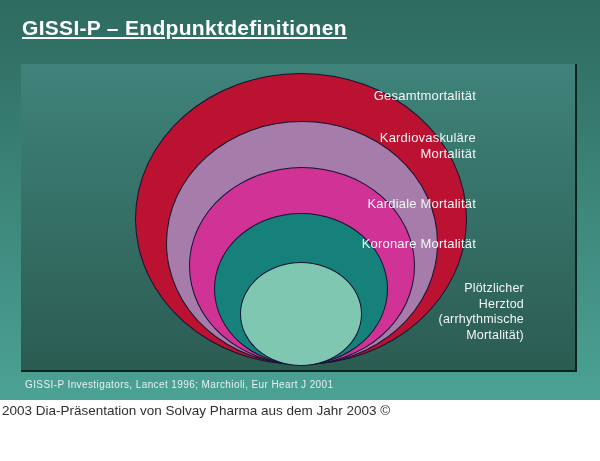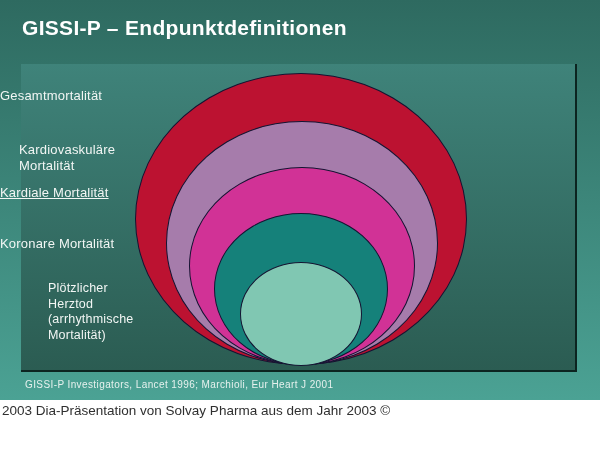--- a/index.html
+++ b/index.html
@@ -41,30 +41,30 @@
     box-sizing: border-box;
   }
   #e0 { left: 135px; top: 73px;  width: 332px; height: 292px; }
   #e1 { left: 166px; top: 121px; width: 272px; height: 244px; }
   #e2 { left: 189px; top: 167px; width: 226px; height: 198px; }
   #e3 { left: 214px; top: 213px; width: 174px; height: 152px; }
   #e4 { left: 240px; top: 262px; width: 122px; height: 104px; }
   .lbl {
     position: absolute;
     left: 0; width: 476px;
-    text-align: left;
+    text-align: right;
     font-size: 13px;
     line-height: 15.5px;
     color: #f2f6f4;
     white-space: pre-line;
     letter-spacing: 0.2px;
   }
   #l0 { top: 88px;  }
-  #l1 { top: 142px; padding-left: 19px; }
-  #l2 { top: 185px; text-decoration: underline; }
+  #l1 { top: 130px; }
+  #l2 { top: 196px; }
   #l3 { top: 236px; }
   #l4 { top: 281px; font-size: 12.5px; padding-left: 48px; }
   .citation {
     position: absolute;
     left: 25px; top: 379px;
     font-size: 10px;
     color: #e6f1ee;
     letter-spacing: 0.4px;
     white-space: nowrap;
   }
@@ -80,21 +80,21 @@
     font-size: 13.5px;
     color: #2f2f2f;
     white-space: nowrap;
   }
 </style>
 </head>
 <body>
 
 <div class="screen">
   <div class="slide" style="background: linear-gradient(rgb(46, 106, 96), rgb(75, 162, 148));">
-    <div class="title" style="color: rgb(255, 255, 255);">GISSI-P – Endpunktdefinitionen</div>
+    <div class="title" style="color: rgb(255, 255, 255); text-decoration: underline;">GISSI-P – Endpunktdefinitionen</div>
 
     <div class="panel" style="background: linear-gradient(rgb(63, 131, 122), rgb(43, 92, 82)); border-right-color: rgb(12, 36, 32); border-bottom-color: rgb(12, 36, 32);"></div>
 
     <div class="ellipse" id="e0" style="background: rgb(188, 18, 49); border-color: rgb(20, 20, 50);"></div>
     <div class="ellipse" id="e1" style="background: rgb(166, 124, 171); border-color: rgb(20, 20, 50);"></div>
     <div class="ellipse" id="e2" style="background: rgb(209, 50, 150); border-color: rgb(20, 20, 50);"></div>
     <div class="ellipse" id="e3" style="background: rgb(21, 129, 122); border-color: rgb(20, 20, 50);"></div>
     <div class="ellipse" id="e4" style="background: rgb(128, 199, 178); border-color: rgb(20, 20, 50);"></div>
 
     <div class="lbl" id="l0" style="color: rgb(242, 246, 244);">Gesamtmortalität</div>

